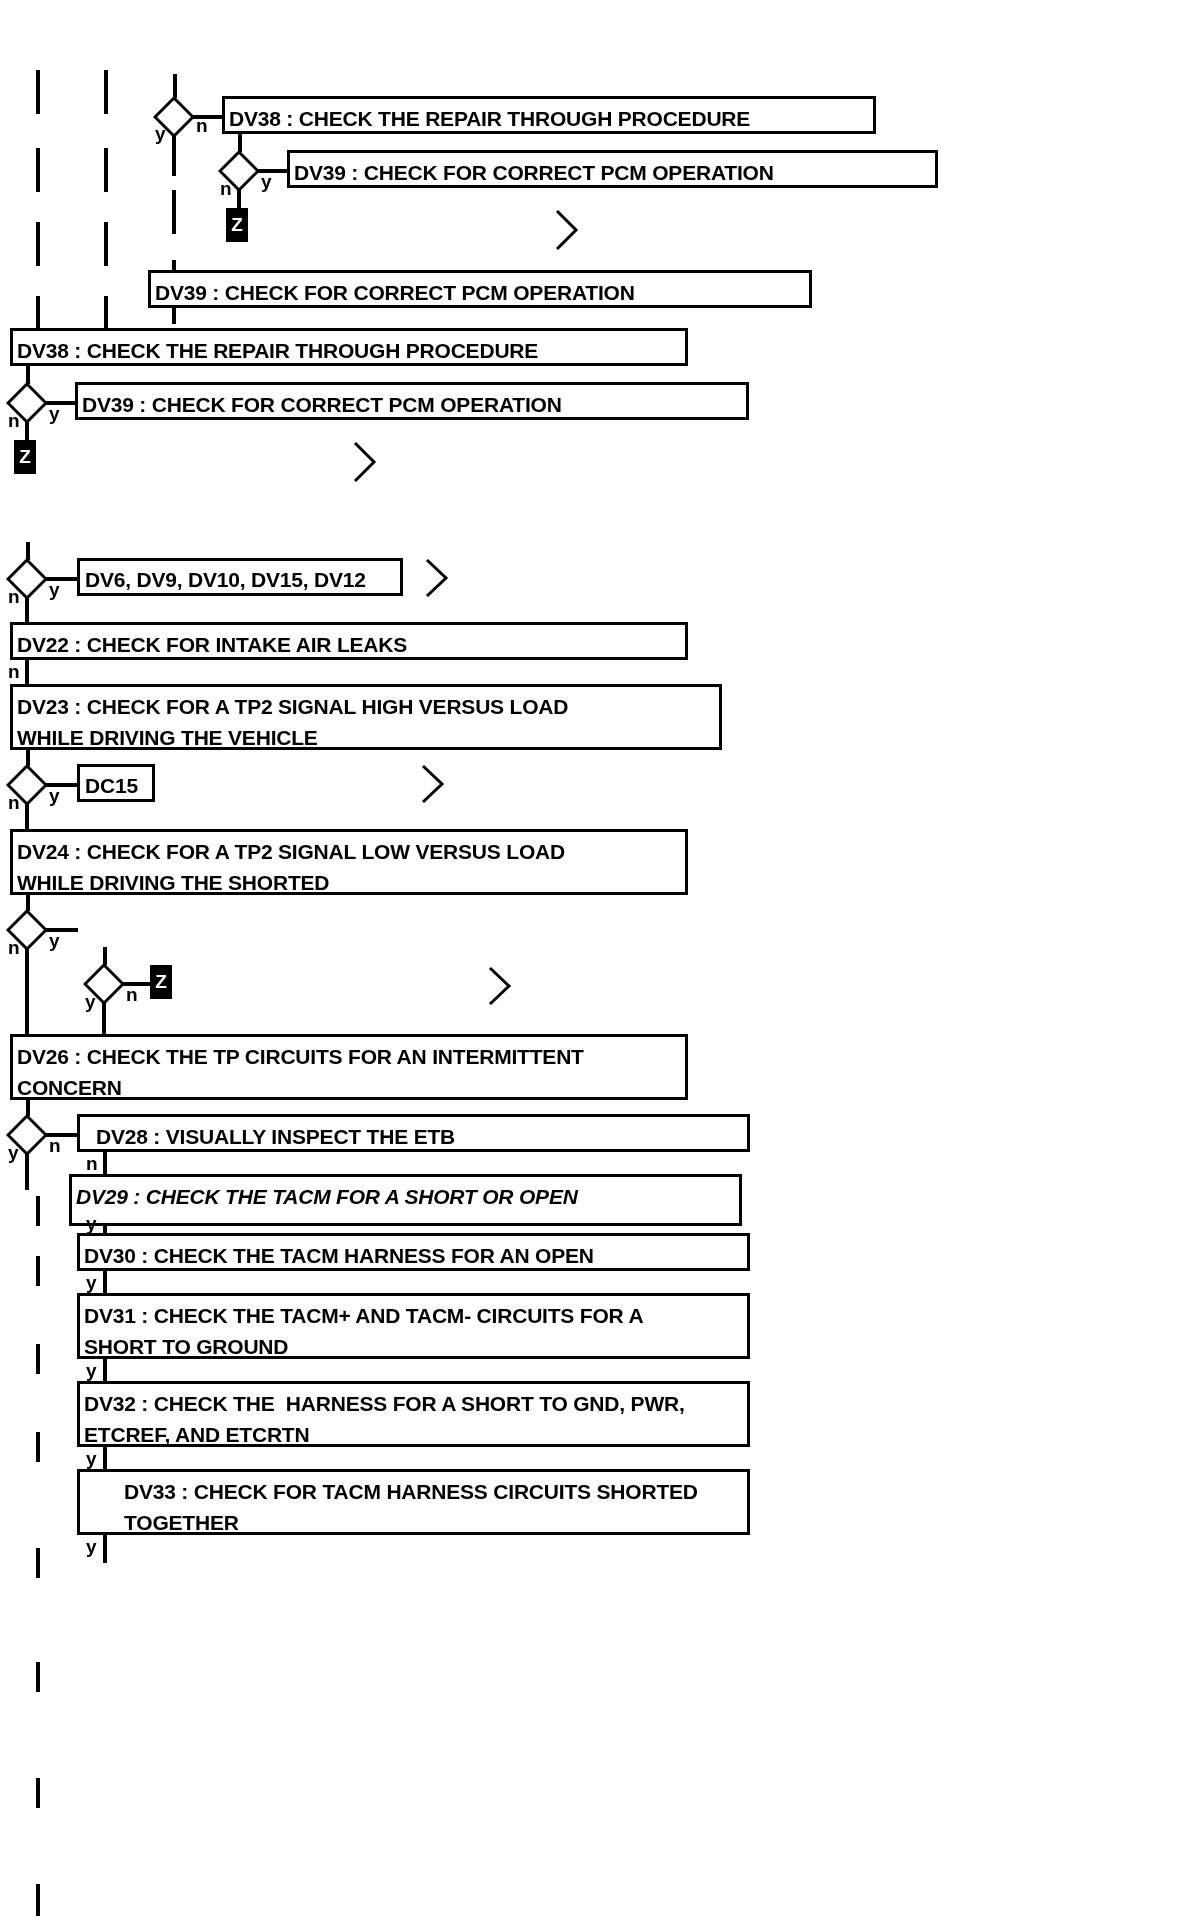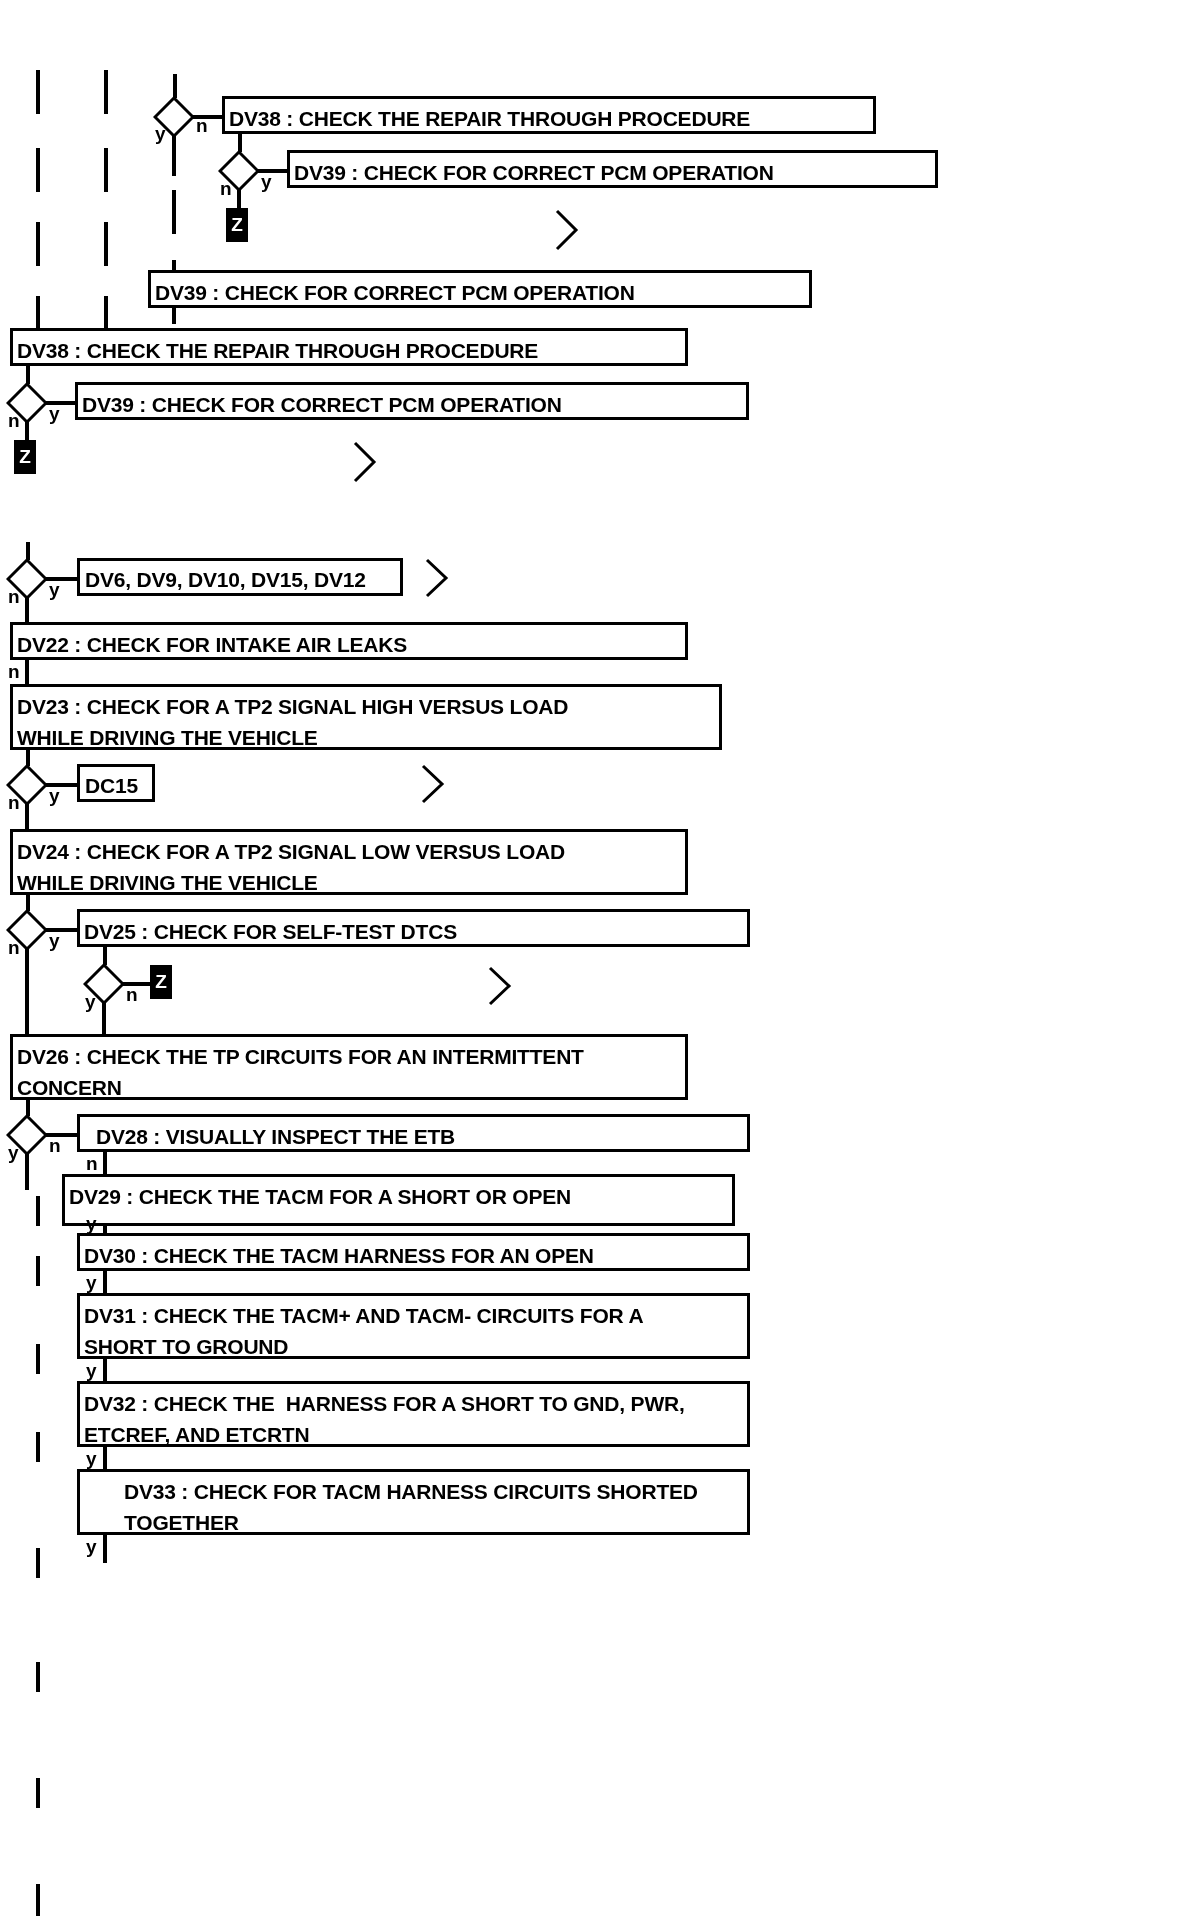--- a/index.html
+++ b/index.html
@@ -231,35 +231,34 @@
 
   <div class="box small" style="left:77px; top:764px; width:78px; height:38px;">DC15</div>
 
   <div class="chev" style="left:420px; top:763px;">
     <svg width="26" height="42" viewBox="0 0 26 42">
       <polyline points="3,3 22,21 3,39" fill="none" stroke="#000000" stroke-width="3"></polyline>
     </svg>
   </div>
 
   <div class="box" style="left:10px; top:829px; width:678px; height:66px;">DV24 : CHECK FOR A TP2 SIGNAL LOW VERSUS LOAD
-WHILE DRIVING THE VEHICLE</div>
+WHILE DRIVING THE SHORTED</div>
 
   <div class="vline" style="left:26px; top:895px; height:16px;"></div>
 
   <div class="diamond" style="left:6px; top:909px;">
     <svg width="42" height="42" viewBox="0 0 42 42">
       <polygon points="21,2 40,21 21,40 2,21" fill="#ffffff" stroke="#000000" stroke-width="3"></polygon>
     </svg>
   </div>
   <div class="hline" style="left:46px; top:928px; width:32px;"></div>
   <div class="vline" style="left:25px; top:949px; height:88px;"></div>
   <div class="blabel" style="left:8px;  top:938px;">n</div>
   <div class="blabel" style="left:49px; top:931px;">y</div>
 
-  <div class="box" style="left:77px; top:909px; width:673px; height:38px;">DV25 : CHECK FOR SELF-TEST DTCS</div>
 
   <div class="vline" style="left:103px; top:947px; height:18px;"></div>
 
   <div class="diamond" style="left:83px; top:963px;">
     <svg width="42" height="42" viewBox="0 0 42 42">
       <polygon points="21,2 40,21 21,40 2,21" fill="#ffffff" stroke="#000000" stroke-width="3"></polygon>
     </svg>
   </div>
   <div class="hline" style="left:123px; top:982px; width:28px;"></div>
   <div class="vline" style="left:102px; top:1003px; height:34px;"></div>
@@ -298,21 +297,21 @@
   <div class="dash" style="left:36px; top:1548px; height:30px;"></div>
   <div class="dash" style="left:36px; top:1662px; height:30px;"></div>
   <div class="dash" style="left:36px; top:1778px; height:30px;"></div>
   <div class="dash" style="left:36px; top:1884px; height:32px;"></div>
 
   <div class="box" style="left:77px; top:1114px; width:673px; height:38px;padding-left:16px;">DV28 : VISUALLY INSPECT THE ETB</div>
 
   <div class="vline" style="left:103px; top:1152px; height:26px;"></div>
   <div class="blabel" style="left:86px; top:1154px;">n</div>
 
-  <div class="box" style="left:62px; top:1174px; width:673px; height:52px;">DV29 : CHECK THE TACM FOR A SHORT OR OPEN</div>
+  <div class="box" style="left:69px; top:1174px; width:673px; height:52px;font-style:italic;">DV29 : CHECK THE TACM FOR A SHORT OR OPEN</div>
 
   <div class="vline" style="left:103px; top:1212px; height:26px;"></div>
   <div class="blabel" style="left:86px; top:1214px;">y</div>
 
   <div class="box" style="left:77px; top:1233px; width:673px; height:38px;">DV30 : CHECK THE TACM HARNESS FOR AN OPEN</div>
 
   <div class="vline" style="left:103px; top:1271px; height:26px;"></div>
   <div class="blabel" style="left:86px; top:1273px;">y</div>
 
   <div class="box" style="left:77px; top:1293px; width:673px; height:66px;">DV31 : CHECK THE TACM+ AND TACM- CIRCUITS FOR A

